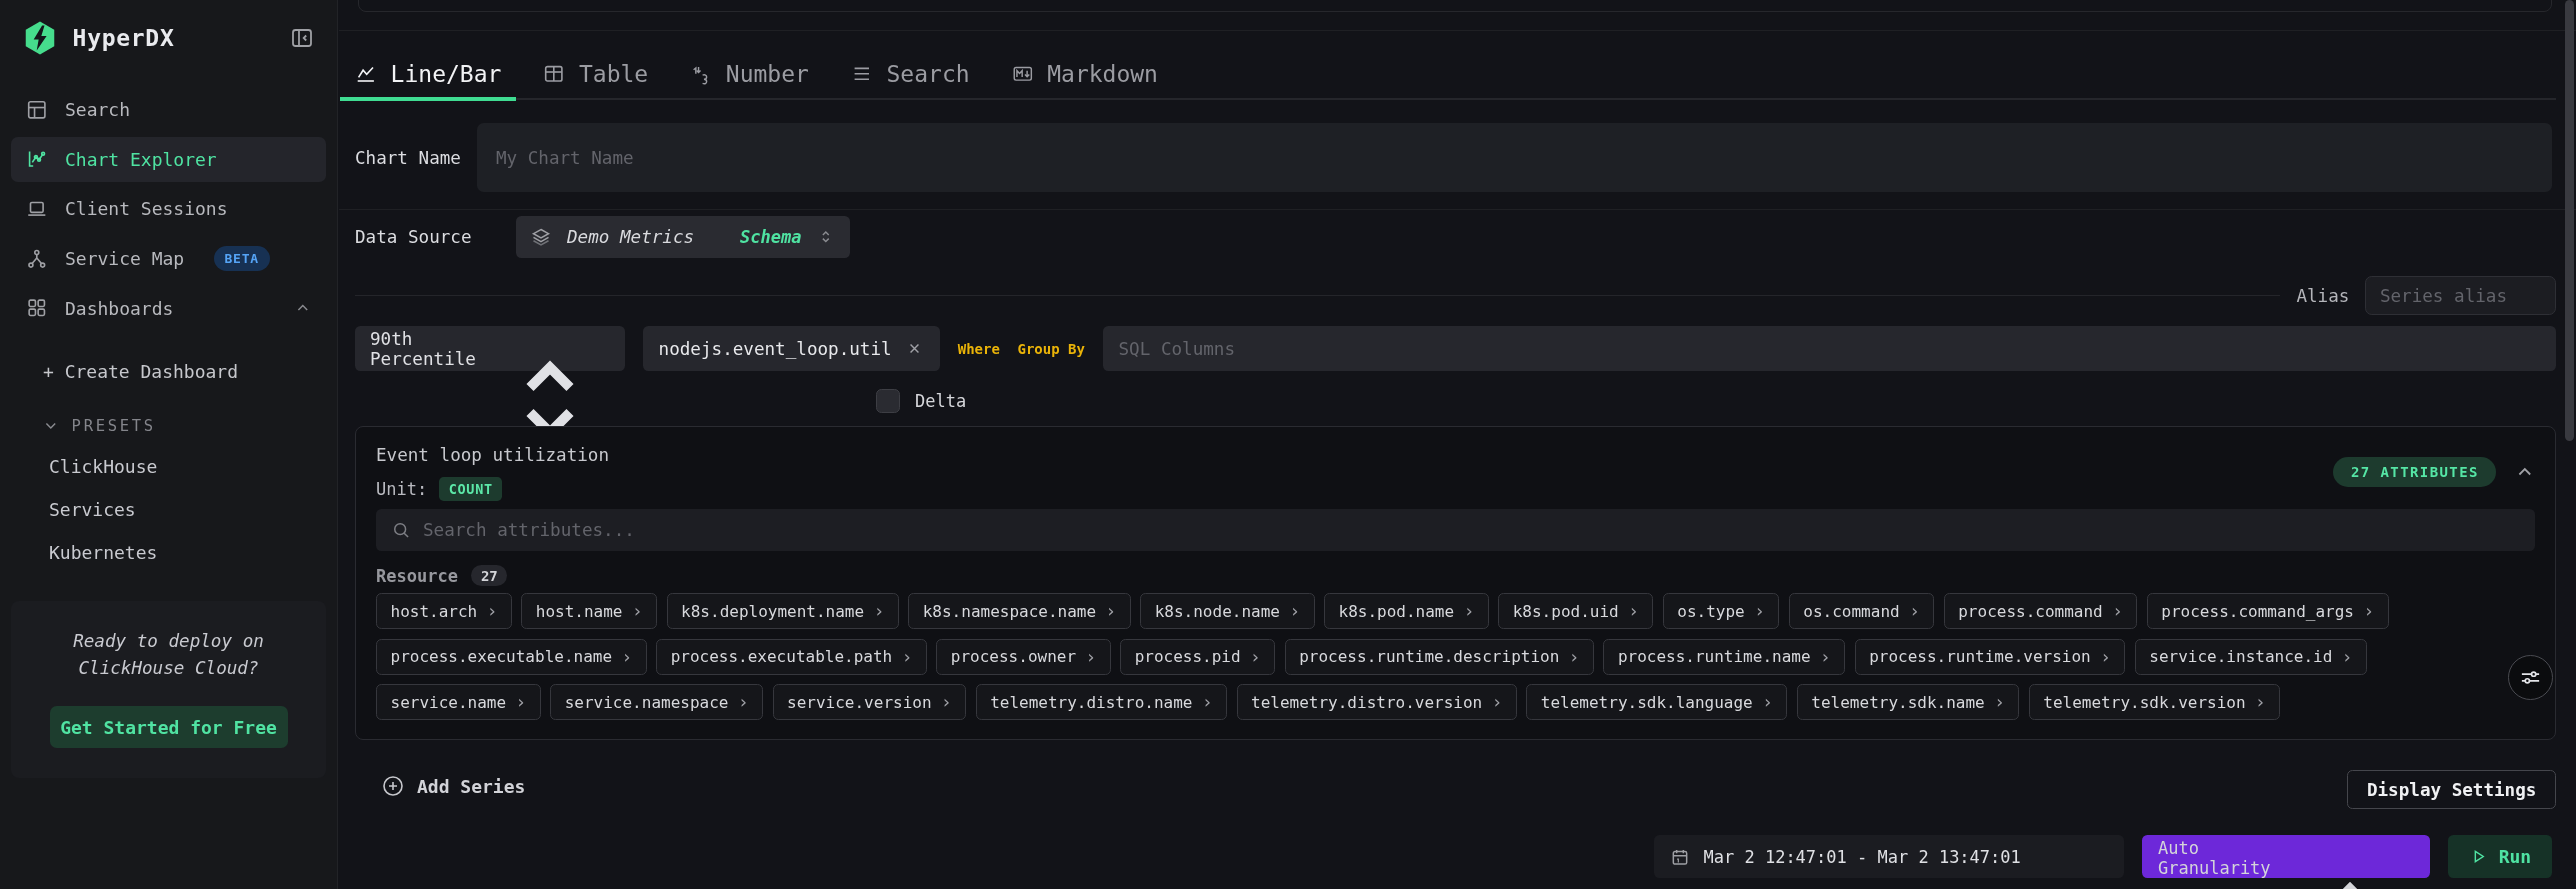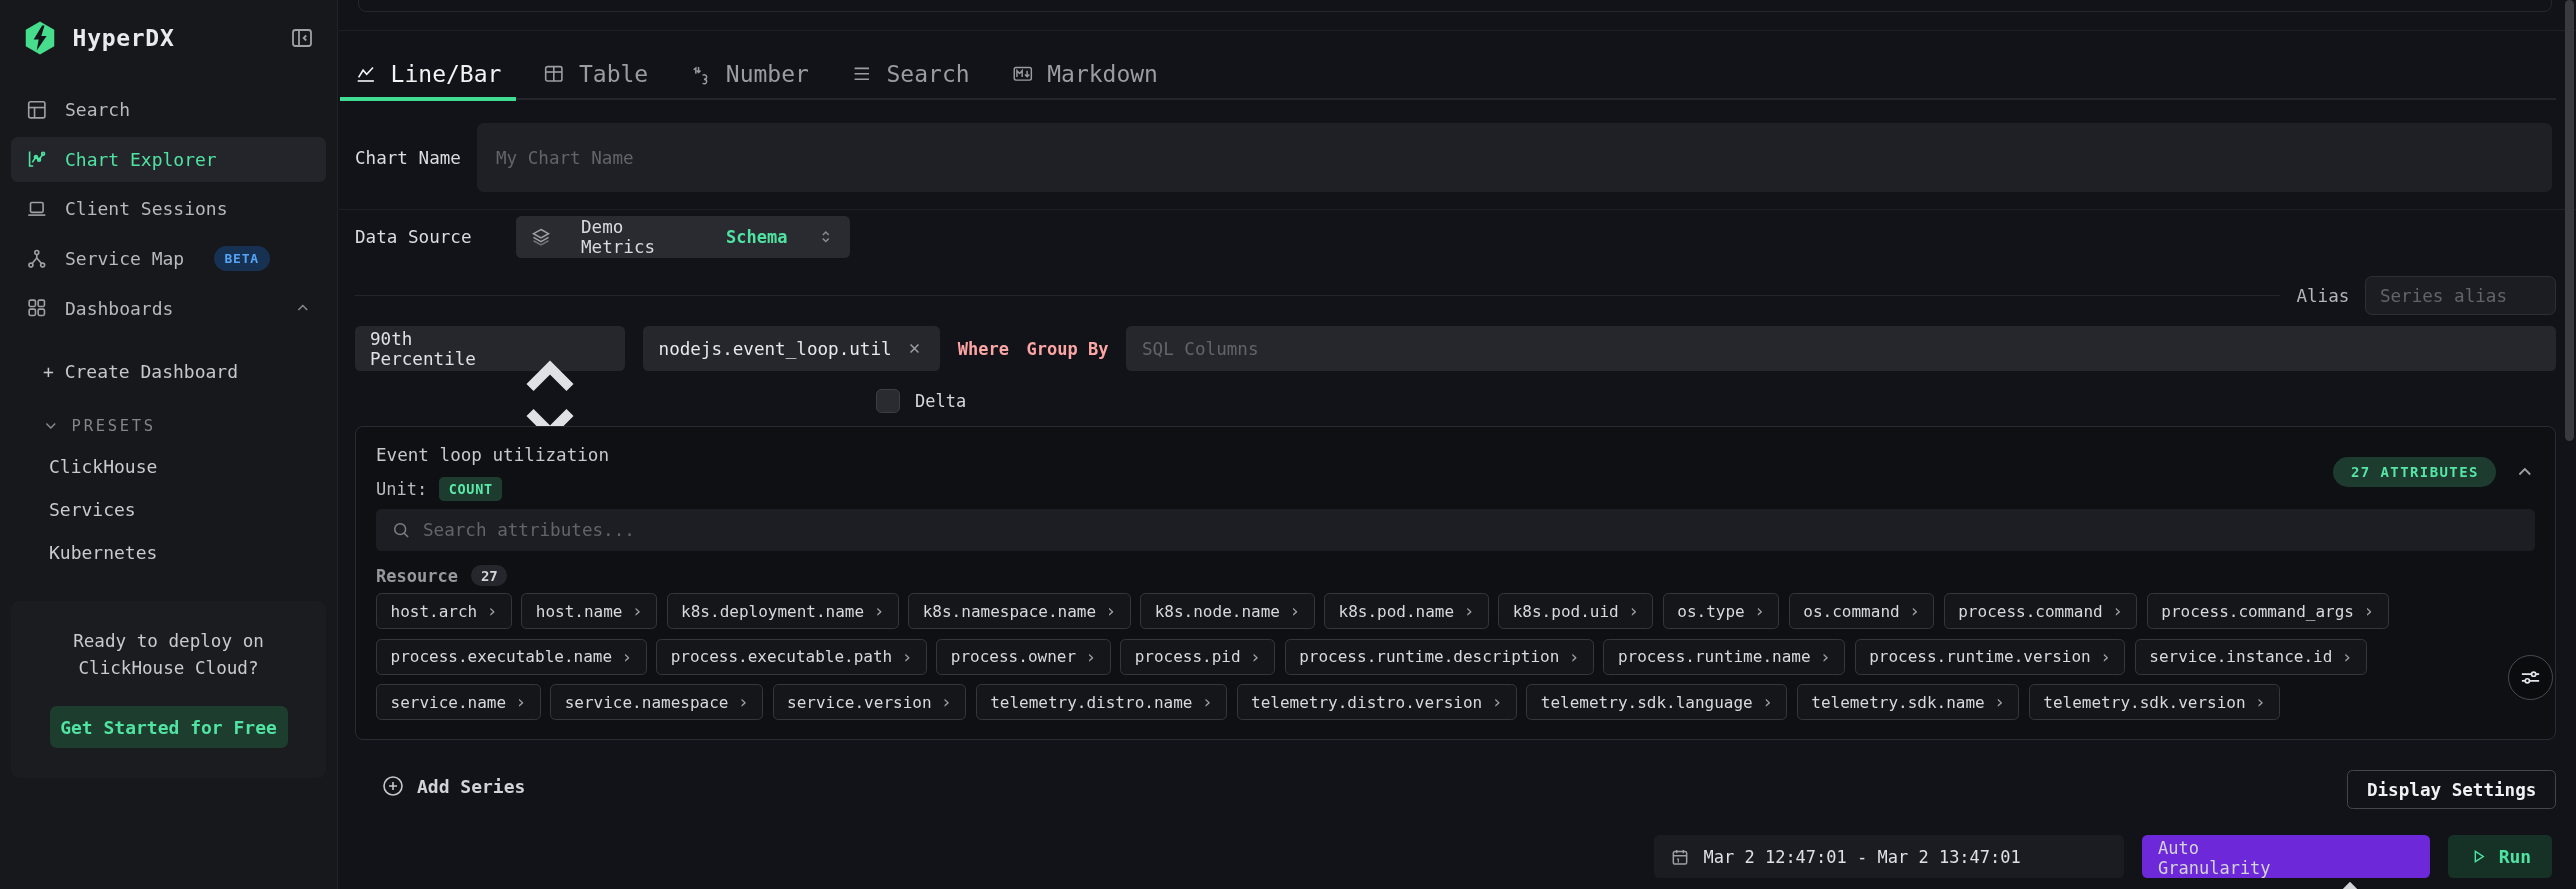--- a/index.html
+++ b/index.html
@@ -19,21 +19,21 @@
   .nav-item { display:flex; align-items:center; gap:17.6px; height:45px; margin:4.7px 10.8px; padding:0 15px; border-radius:6.8px; font-size:18px; color:#b8b9be; cursor:pointer; }
   .nav-item .nico { width:21.6px; height:21.6px; color:#9fa0a5; flex:none; }
   .nav-item.active { background:#24252b; color:#4fe3a2; }
   .nav-item.active .nico { color:#4fe3a2; }
   .beta-badge { margin-left:12px; background:#173153; color:#55a4f6; font-size:13px; font-weight:bold; letter-spacing:0.7px; padding:4.7px 10.8px; border-radius:675px; }
   .chev-mini { width:17.6px; height:17.6px; color:#8a8b90; margin-left:auto; }
   .create-dash { display:flex; align-items:center; gap:10.8px; font-size:18px; color:#c6c7cc; padding:0 0 0 43px; margin-top:30px; cursor:pointer; }
   .presets-head { display:flex; align-items:center; gap:12px; padding-left:42px; margin-top:35px; font-size:15.5px; letter-spacing:2.7px; color:#84858b; cursor:pointer; }
   .preset-item { font-size:18px; color:#c9cad0; padding-left:49px; margin-top:21.6px; cursor:pointer; }
   .promo-card { margin:38px 10.8px 0 10.8px; background:#1b1c20; border-radius:8px; padding:27px 19px 30px 19px; text-align:center; }
-  .promo-text { font-size:17.6px; color:#c9cad0; line-height:1.55; }
+  .promo-text { font-size:17.6px; color:#c9cad0; line-height:1.55;font-style:italic; }
   .promo-cta { margin:24px auto 0 auto; width:238px; height:42px; background:#1d3d2e; border-radius:6.8px; display:flex; align-items:center; justify-content:center; font-size:18px; font-weight:bold; color:#50e3a2; cursor:pointer; }
 
   
   .main { position:absolute; left:339px; top:0; width:2237px; height:889px; background:#121318; }
   .top-partial { position:absolute; left:19px; right:24px; top:-19px; height:31px; border:1.4px solid #26272c; border-radius:8px; }
   .divider-top { position:absolute; left:0; right:0; top:30px; height:1.4px; background:#1f2024; }
 
   .tabs { position:absolute; left:16px; right:20px; top:50px; height:50px; display:flex; gap:42px; border-bottom:2.7px solid #25262b; }
   .tab { position:relative; display:flex; align-items:center; gap:14px; font-size:23px; color:#9b9ca2; cursor:pointer; }
   .tab .tico { width:21.6px; height:21.6px; }
@@ -41,36 +41,36 @@
   .tab.active::after { content:""; position:absolute; left:-15px; right:-15px; bottom:-2.7px; height:3.4px; background:#3fdc92; }
 
   .chart-row { position:absolute; left:16px; right:24px; top:123px; height:69px; display:flex; align-items:center; gap:16px; }
   .field-label { font-size:17.6px; color:#dcdde1; white-space:nowrap; }
   .big-input { flex:1; height:100%; background:#1e2025; border-radius:6.8px; display:flex; align-items:center; padding:0 19px; }
 
   .divider-mid { position:absolute; left:0; right:0; top:209px; height:1.4px; background:#1f2024; }
 
   .ds-row { position:absolute; left:16px; top:216px; height:42px; display:flex; align-items:center; }
   .ds-label { width:161px; }
-  .ds-select { width:334px; height:42px; background:#2a2b31; border-radius:5.4px; display:flex; align-items:center; gap:30px; padding:0 15px; cursor:pointer; }
+  .ds-select { width:334px; height:42px; background:#2a2b31; border-radius:5.4px; display:flex; align-items:center; gap:16px; padding:0 15px; cursor:pointer;font-style:italic; }
   .ds-select .lico { width:20px; height:20px; color:#9fa0a5; }
   .ds-value { font-size:17.6px; color:#d9dade; flex:1; }
   .schema-link { font-size:17px; font-weight:bold; color:#4fe3a2; }
   .updown { width:17.6px; height:17.6px; color:#8a8b90; }
 
   .alias-row { position:absolute; left:16px; right:19.6px; top:276px; height:39px; display:flex; align-items:center; gap:16px; }
   .alias-line { flex:1; height:1.4px; background:#24252a; }
   .alias-input { width:191px; height:39px; background:#1c1d22; border:1.4px solid #2e2f35; border-radius:6.8px; display:flex; align-items:center; padding:0 13.5px; }
 
   .series-row { position:absolute; left:16px; right:19.6px; top:326px; height:45px; display:flex; align-items:center; gap:17.6px; }
   .agg-select { width:270px; height:45px; background:#26272d; border-radius:5.4px; display:flex; align-items:center; padding:0 15px; cursor:pointer; }
   .agg-select span { flex:1; font-size:17.6px; color:#e0e1e5; }
   .metric-chip { height:45px; background:#26272d; border-radius:5.4px; display:flex; align-items:center; gap:13.5px; padding:0 16px; font-size:17.6px; color:#e8e9ec; }
   .metric-close { width:19px; height:19px; color:#a0a1a7; cursor:pointer; }
-  .inline-label { font-size:17px; font-weight:bold; color:#fca5a5; white-space:nowrap; }
+  .inline-label { font-size:14px; font-weight:bold; color:#eab308; white-space:nowrap; }
   .where-shell { width:687px; height:45px; background:#1f2026; border-radius:5.4px; display:flex; align-items:center; gap:12px; padding:0 16px; }
   .mode-toggle { font-size:16px; white-space:nowrap; cursor:pointer; }
   .mode-sql { color:#9fa0a6; } .mode-pipe { color:#5a5b60; padding:0 6.8px; } .mode-lucene { color:#4fe3a2; font-weight:bold; }
   .gb-input { flex:1; height:45px; background:#26272d; border-radius:5.4px; display:flex; align-items:center; padding:0 16px; }
 
   .delta-row { position:absolute; left:537px; top:387px; height:27px; display:flex; align-items:center; gap:15px; }
   .checkbox { width:24px; height:24px; background:#2a2b31; border:1.4px solid #3d3e44; border-radius:5.4px; cursor:pointer; }
   .delta-label { font-size:17px; color:#d6d7db; }
 
   

